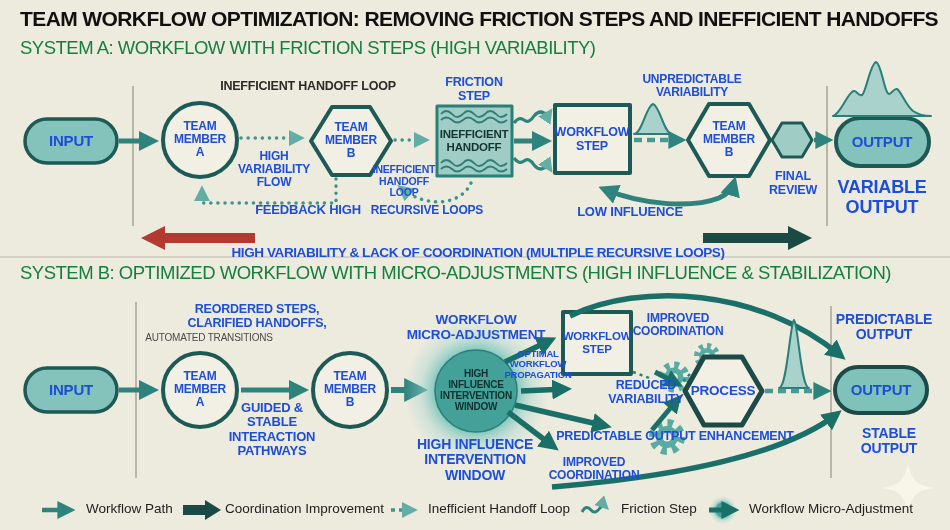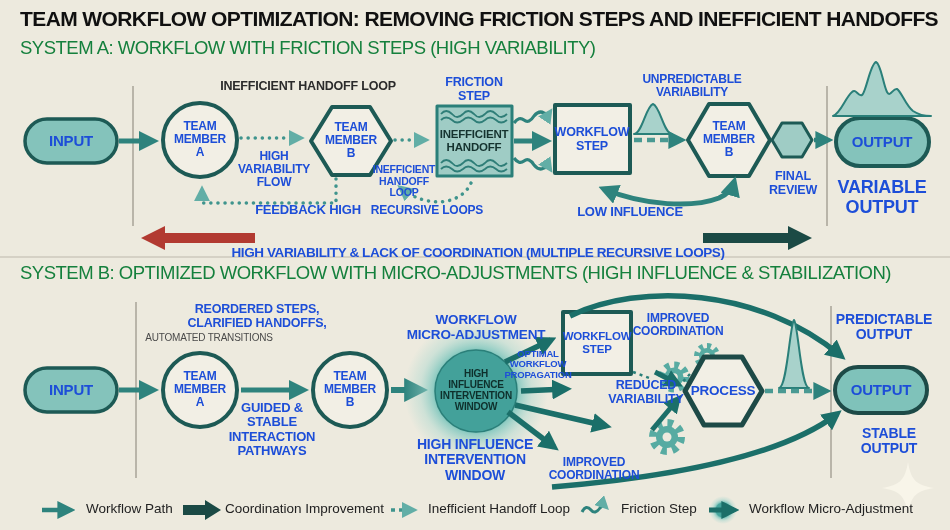--- a/index.html
+++ b/index.html
@@ -221,20 +221,21 @@
 <div class="lbl" style="left:475px;top:437px;font-size:14px;">HIGH INFLUENCE
 INTERVENTION
 WINDOW</div>
 <div class="lbl" style="left:597px;top:330px;font-size:11.5px;">WORKFLOW
 STEP</div>
 <div class="lbl" style="left:678px;top:312px;font-size:12px;">IMPROVED
 COORDINATION</div>
 <div class="lbl" style="left:610px;top:379px;font-size:12.5px;margin-left:36px;">REDUCED
 VARIABILITY</div>
 <div class="lbl nowrap" style="left:723px;top:384px;font-size:13.5px;">PROCESS</div>
+<div class="lbl nowrap" style="left:675px;top:430px;font-size:12.5px;">PREDICTABLE OUTPUT ENHANCEMENT</div>
 <div class="lbl" style="left:594px;top:456px;font-size:12px;">IMPROVED
 COORDINATION</div>
 <div class="lbl" style="left:884px;top:312px;font-size:14px;">PREDICTABLE
 OUTPUT</div>
 <div class="lbl" style="left:889px;top:426px;font-size:14px;">STABLE
 OUTPUT</div>
 <div class="lbl" style="left:881px;top:367px;line-height:46px;font-size:15px;">OUTPUT</div>
 
 <div class="leg" style="left:86px;">Workflow Path</div>
 <div class="leg" style="left:225px;">Coordination Improvement</div>

